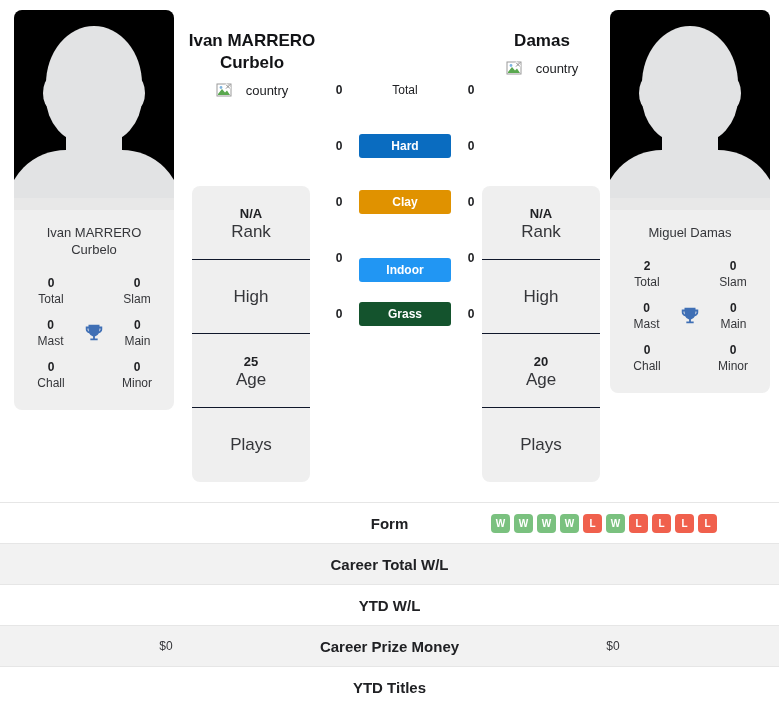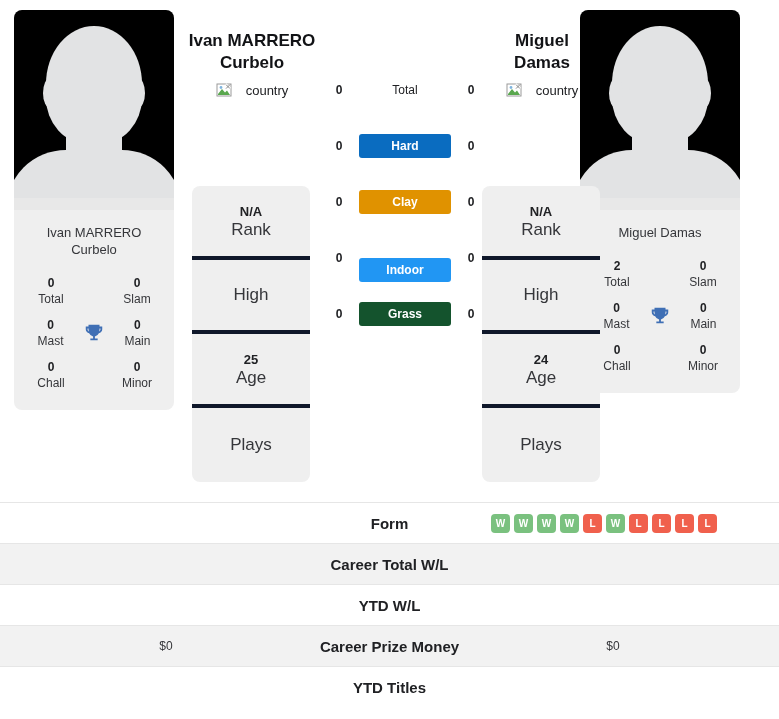--- a/index.html
+++ b/index.html
@@ -23,21 +23,21 @@
   
   .player-card {
     position: absolute;
     top: 10px;
     width: 160px;
     border-radius: 8px;
     background: #efefef;
     overflow: hidden;
   }
   .player-card.left  { left: 14px; }
-  .player-card.right { left: 580px; }
+  .player-card.right { left: 610px; }
 
   .avatar {
     position: relative;
     width: 160px;
     height: 200px;
     background: #000000;
     overflow: hidden;
   }
   .avatar .bg-fade {
     position: absolute;
@@ -136,21 +136,21 @@
     overflow: hidden;
   }
   .info-col.left  { left: 192px; }
   .info-col.right { left: 482px; }
   .info-cell {
     height: 74px;
     display: flex;
     flex-direction: column;
     align-items: center;
     justify-content: center;
-    border-bottom: 4px solid #0f172a;
+    border-bottom: 1px solid #0f172a;
   }
   .info-cell:last-child { border-bottom: none; text-align: center; }
   .info-val {
     font-size: 13px;
     font-weight: bold;
     line-height: 18px;
     color: #202124;
   }
   .info-lbl {
     font-size: 17px;
@@ -396,21 +396,20 @@
           <path d="M9.5 2.2 L14.3 7" stroke="#ffffff" stroke-width="2.6"></path>
           <path d="M10 2.6 L14 6.6" stroke="#8a8a8a" stroke-width="1"></path>
           <path d="M14 2.6 L10 6.6" stroke="#8a8a8a" stroke-width="1"></path>
         </svg>
       </span>
       <span>country</span>
     </div>
   </div>
 
   <div class="player-head right">
-    <div class="pname">Miguel</div>
     <div class="pname">Damas</div>
     <div class="flag-wrap">
       <span class="broken-img">
         <svg width="16" height="16" viewBox="0 0 16 16" aria-hidden="true">
           <rect x="1" y="2" width="14" height="12" fill="#ffffff" stroke="#9a9a9a" stroke-width="1"></rect>
           <path d="M2 12l4-5 3 3.5 2-2L14 13H2z" fill="#5aa84f"></path>
           <circle cx="5" cy="5.5" r="1.4" fill="#7fb5e0"></circle>
           <path d="M9.5 2.2 L14.3 7" stroke="#ffffff" stroke-width="2.6"></path>
           <path d="M10 2.6 L14 6.6" stroke="#8a8a8a" stroke-width="1"></path>
           <path d="M14 2.6 L10 6.6" stroke="#8a8a8a" stroke-width="1"></path>
@@ -442,21 +441,21 @@
   <div class="info-col right">
     <div class="info-cell">
       <div class="info-val">N/A</div>
       <div class="info-lbl">Rank</div>
     </div>
     <div class="info-cell">
       <div class="info-val"></div>
       <div class="info-lbl">High</div>
     </div>
     <div class="info-cell">
-      <div class="info-val">24</div>
+      <div class="info-val">20</div>
       <div class="info-lbl">Age</div>
     </div>
     <div class="info-cell">
       <div class="info-val"></div>
       <div class="info-lbl">Plays</div>
     </div>
   </div>
 
   <div class="surface-stack" id="surface-stack">
       <div class="surface-row">

